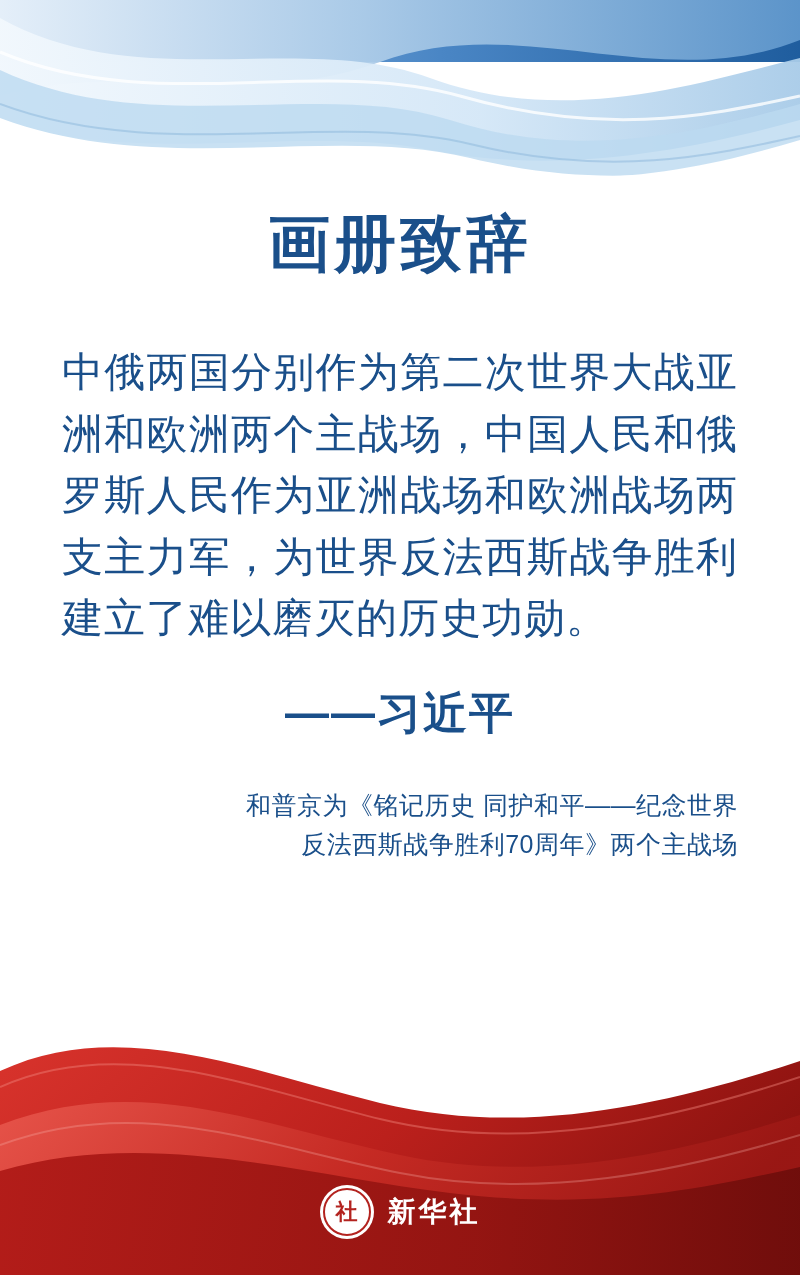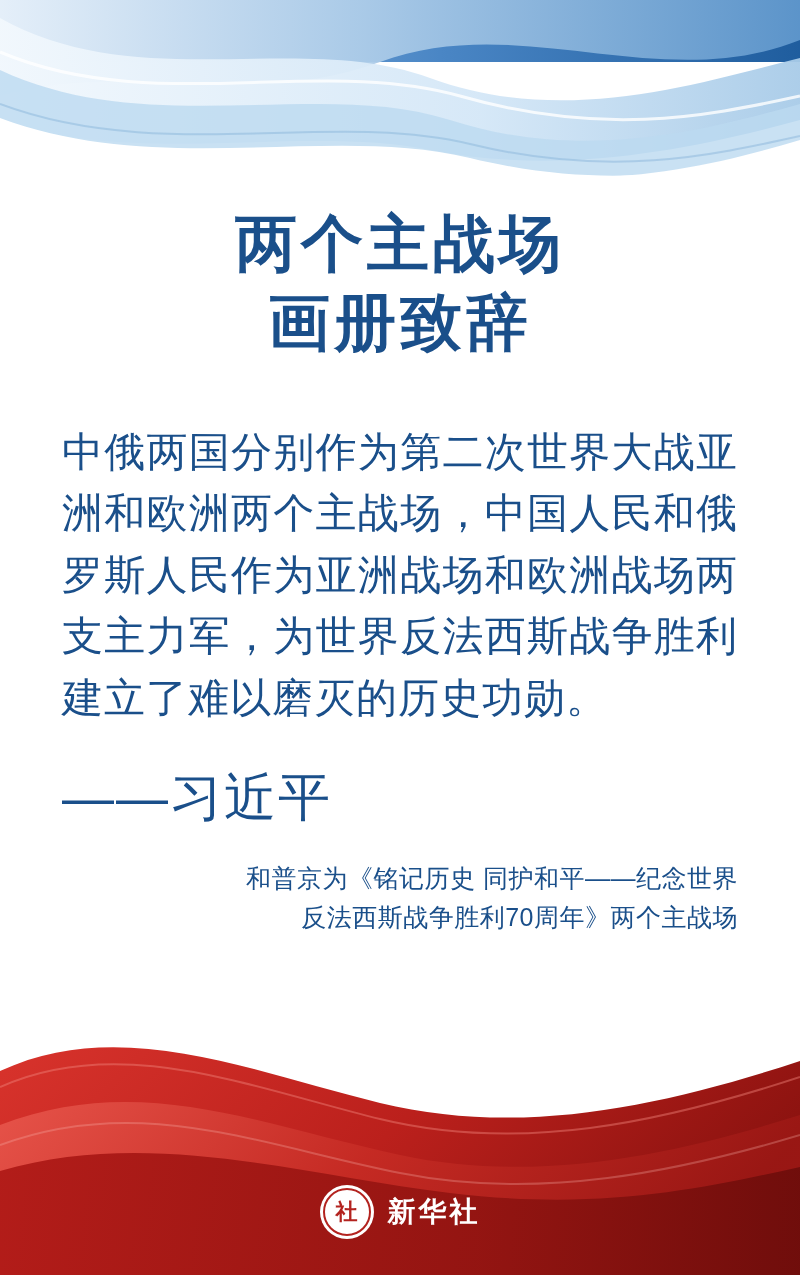--- a/index.html
+++ b/index.html
@@ -75,29 +75,29 @@
     color: #1a4f8a;
     font-size: 41px;
     line-height: 1.5;
     letter-spacing: 1px;
     text-align: justify;
     text-justify: inter-ideograph;
   }
 
   .attribution {
     margin-top: 34px;
-    text-align: left;
-    color: #1a4f8a;
-    font-size: 52px;
-    font-weight: 400;
+    text-align: center;
+    color: #1a4f8a;
+    font-size: 44px;
+    font-weight: 700;
     letter-spacing: 2px;
   }
 
   .source {
-    margin-top: 26px;
+    margin-top: 43px;
     text-align: right;
     color: #1a4f8a;
     font-size: 25px;
     line-height: 1.55;
     letter-spacing: 0.5px;
   }
   .source .src-line {
     display: block;
   }
 
@@ -173,21 +173,20 @@
       <path d="M0,70 C150,140 320,78 450,120 C580,162 700,132 800,104 L800,140 C700,170 580,196 450,160 C320,124 150,180 0,128 Z" fill="#bcd9f0" opacity="0.8"></path>
       <path d="M0,118 C160,178 330,124 470,158 C610,192 710,170 800,150 L800,210 L0,210 Z" fill="#ffffff"></path>
       <path d="M0,104 C160,164 330,110 470,144 C610,178 710,156 800,136" fill="none" stroke="#8fb9dd" stroke-width="2" opacity="0.55"></path>
       <path d="M0,52 C150,116 320,56 460,96 C600,136 700,118 800,96" fill="none" stroke="#ffffff" stroke-width="3" opacity="0.8"></path>
     </svg>
   </div>
 
   <div class="content">
 
     <div class="headline">
-      <span class="line">两个主战场</span>
       <span class="line">画册致辞</span>
     </div>
 
     <div class="quote">中俄两国分别作为第二次世界大战亚洲和欧洲两个主战场，中国人民和俄罗斯人民作为亚洲战场和欧洲战场两支主力军，为世界反法西斯战争胜利建立了难以磨灭的历史功勋。</div>
 
     <div class="attribution">——习近平</div>
 
     <div class="source">
       <span class="src-line">和普京为《铭记历史 同护和平——纪念世界</span>
       <span class="src-line">反法西斯战争胜利70周年》两个主战场</span>

